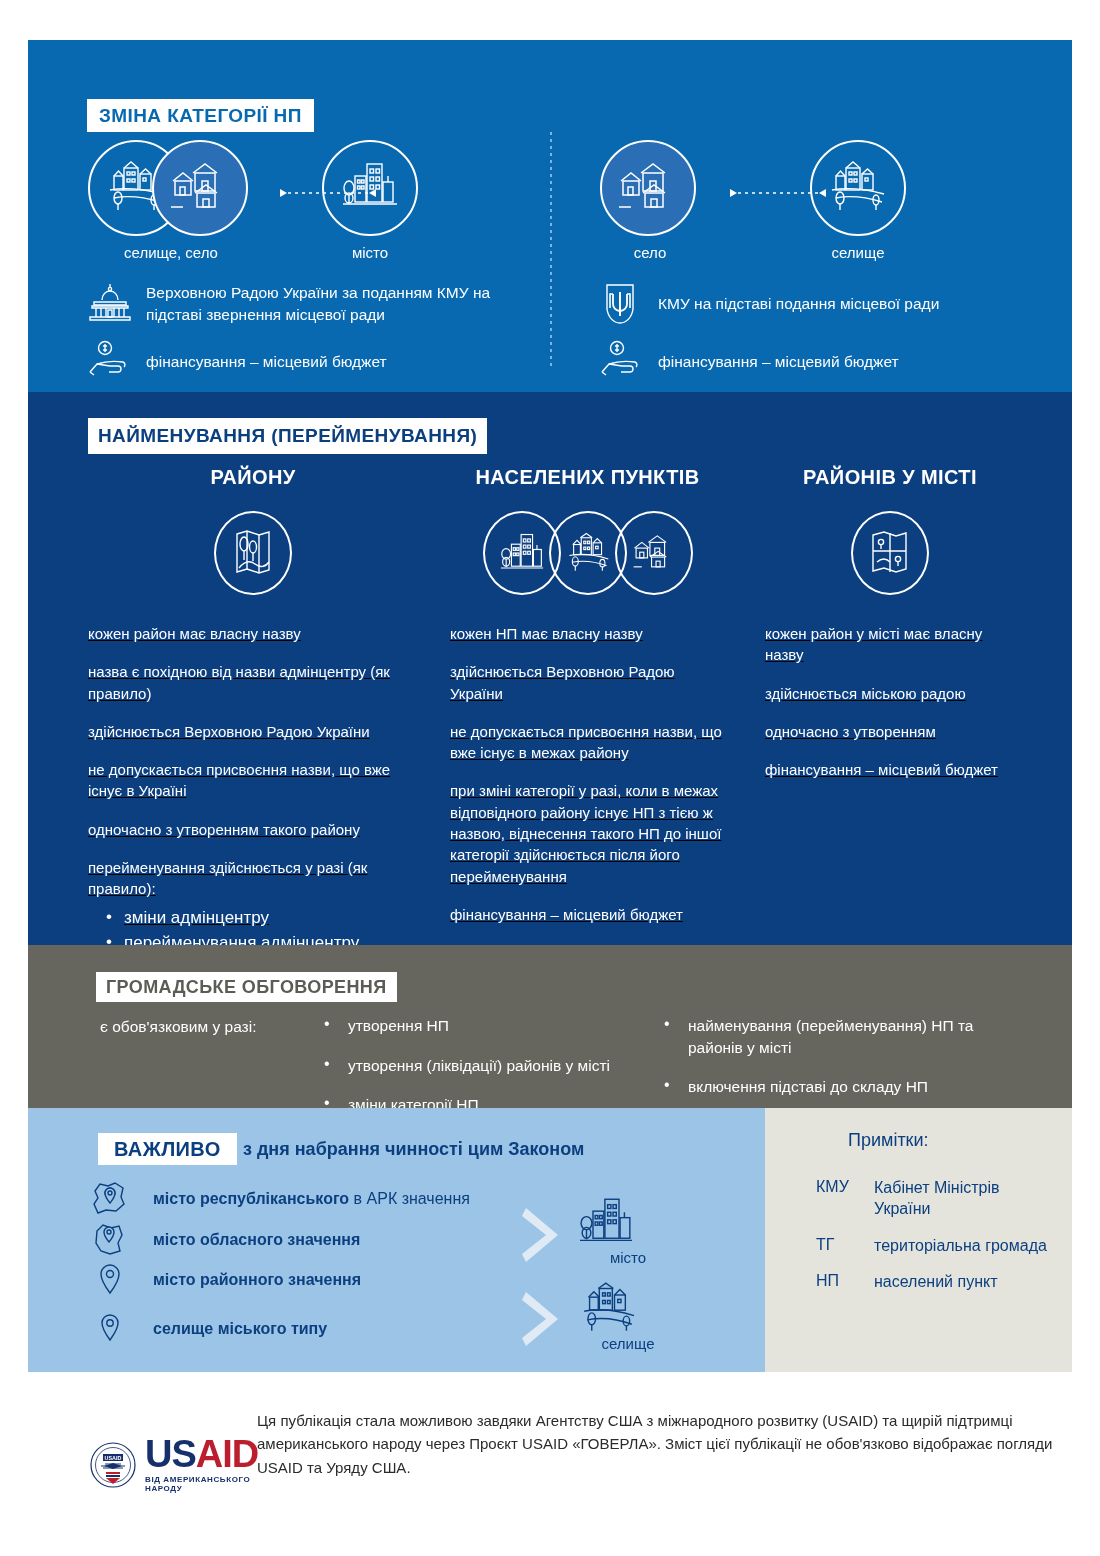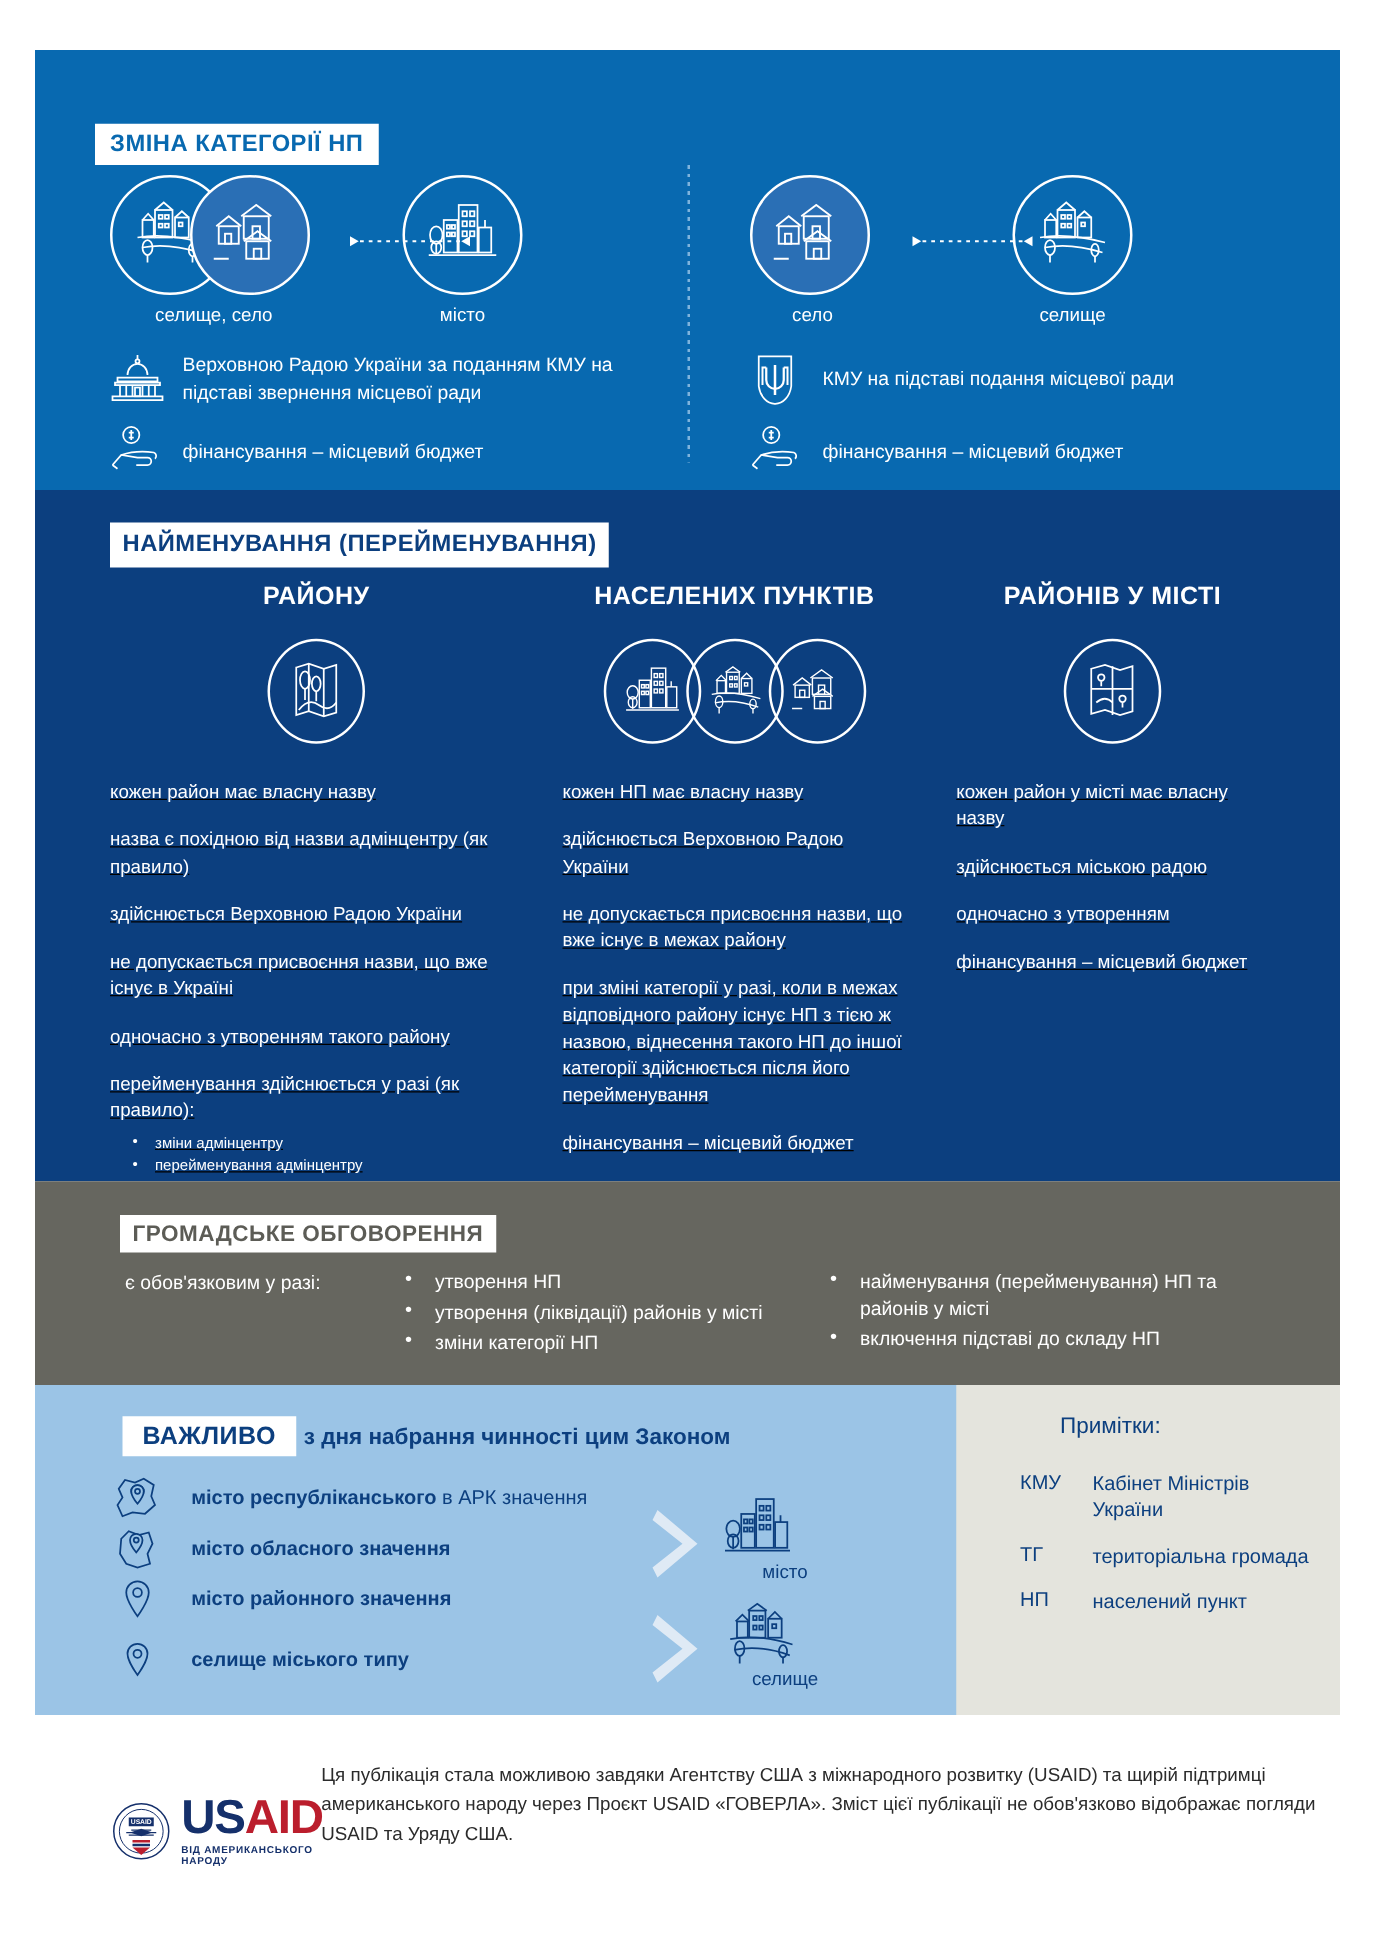--- a/index.html
+++ b/index.html
@@ -19,21 +19,21 @@
   #band-important{ top: 1108px; height: 264px; background: #9bc4e6; }
   #band-notes    { position:absolute; top:1108px; left:765px; width:307px;
                    height:264px; background:#e4e4dd; }
 
   
   .chip {
     position: absolute; background:#ffffff; color:#0d4a8f;
     font-weight: bold; letter-spacing: .4px; white-space: nowrap;
     display:flex; align-items:center;
   }
-  #chip-category  { left:76px;  top:99px;   height:33px; padding:16px 12px;
+  #chip-category  { left:87px;  top:99px;   height:33px; padding:16px 12px;
                     font-size:19px; color:#0869b0; }
   #chip-naming    { left:88px;  top:418px;  height:36px; padding:0 10px;
                     font-size:19px; color:#0c3f7f; }
   #chip-public    { left:96px;  top:972px;  height:30px; padding:0 10px;
                     font-size:18px; color:#5c5c56; }
   #chip-important { left:98px;  top:1133px; height:32px; padding:0 16px;
                     font-size:20px; color:#0c3f7f; }
   #important-sub  { position:absolute; left:243px; top:1139px;
                     font-size:18px; font-weight:bold; color:#0c3f7f; }
 
@@ -77,27 +77,27 @@
   }
   .ncol-icons { display:flex; justify-content:center; align-items:center; height:88px;
                 margin-bottom:26px; }
   .oval { width:78px; height:84px; border:2px solid #fff; border-radius:50%;
           display:flex; align-items:center; justify-content:center; }
   .oval + .oval { margin-left:-12px; }
 
   .ncol-list { display:flex; flex-direction:column; gap:17px;text-decoration:underline; }
   .ncol-list .item { font-size:15px; line-height:1.42; color:#ffffff; }
   .sublist { list-style:none; margin-top:5px; }
-  .sublist li { position:relative; padding-left:36px; line-height:1.5; font-size:12px;}
+  .sublist li { position:relative; padding-left:36px; line-height:1.5; font-size:17px;}
   .sublist li::before { content:"•"; position:absolute; left:18px; top:-1px; }
 
   
   #public-intro { position:absolute; left:100px; top:1018px; font-size:15.5px;
                   color:#ffffff; }
-  .pcol { position:absolute; display:flex; flex-direction:column; gap:3px; }
+  .pcol { position:absolute; display:flex; flex-direction:column; gap:18px; }
   #pcol-1 { left:318px; top:1015px; width:330px; }
   #pcol-2 { left:658px; top:1015px; width:350px; }
   .pitem { position:relative; padding-left:30px; font-size:15.5px; line-height:1.4;
            color:#ffffff; }
   .pitem::before { content:"•"; position:absolute; left:6px; top:-2px; font-size:16px; }
 
   
   .imp-row { position:absolute; display:flex; align-items:center; gap:25px; }
   .imp-row .pin { width:36px; min-width:36px; height:38px; }
   .imp-row .lbl { font-size:16px; color:#0c3f7f; }

